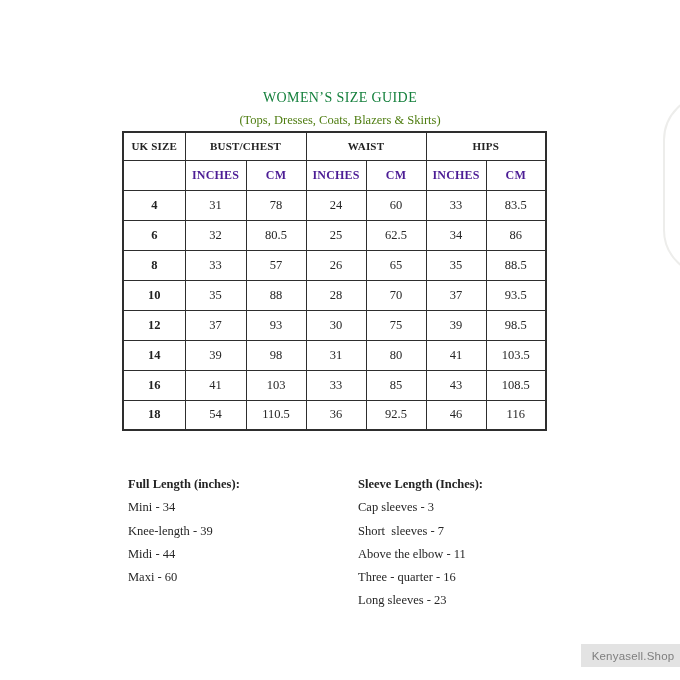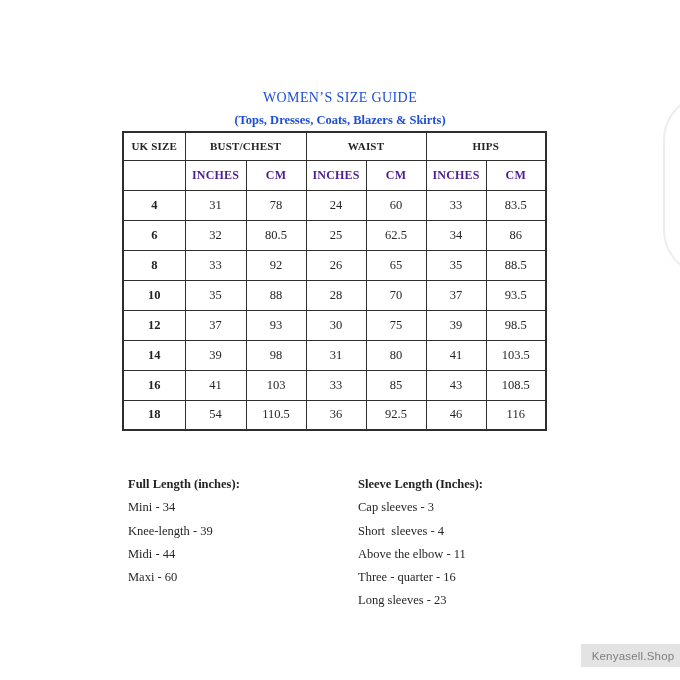--- a/index.html
+++ b/index.html
@@ -33,31 +33,30 @@
   .title {
     position: absolute;
     top: 90px;
     left: 0;
     width: 680px;
     margin: 0;
     text-align: center;
     font-size: 14px;
     font-weight: normal;
     letter-spacing: 0.4px;
-    color: #1d4ed8;
+    color: #15803d;
   }
   .subtitle {
     position: absolute;
     top: 113px;
     left: 0;
     width: 680px;
     text-align: center;
     font-size: 12.5px;
-    color: #1d4ed8;
-    font-weight: bold;
+    color: #4d7c0f;
   }
   table.size-table {
     position: absolute;
     left: 122px;
     top: 131px;
     width: 423px;
     border-collapse: collapse;
     table-layout: fixed;
     border: 2px solid var(--border-color, #2e2e2e);
   }
@@ -181,21 +180,21 @@
           <td class="value-cell">32</td>
           <td class="value-cell">80.5</td>
           <td class="value-cell">25</td>
           <td class="value-cell">62.5</td>
           <td class="value-cell">34</td>
           <td class="value-cell">86</td>
         </tr>
         <tr class="data-row">
           <th class="size-cell">8</th>
           <td class="value-cell">33</td>
-          <td class="value-cell">92</td>
+          <td class="value-cell">57</td>
           <td class="value-cell">26</td>
           <td class="value-cell">65</td>
           <td class="value-cell">35</td>
           <td class="value-cell">88.5</td>
         </tr>
         <tr class="data-row">
           <th class="size-cell">10</th>
           <td class="value-cell">35</td>
           <td class="value-cell">88</td>
           <td class="value-cell">28</td>
@@ -249,21 +248,21 @@
         <div class="length-item">Knee-length - 39</div>
         <div class="length-item">Midi - 44</div>
         <div class="length-item">Maxi - 60</div>
       </div>
   </div>
 
   <div class="length-block sleeve-length">
     <div class="block-heading">Sleeve Length (Inches):</div>
     <div id="sleeve-length-list">
         <div class="length-item">Cap sleeves - 3</div>
-        <div class="length-item">Short  sleeves - 4</div>
+        <div class="length-item">Short  sleeves - 7</div>
         <div class="length-item">Above the elbow - 11</div>
         <div class="length-item">Three - quarter - 16</div>
         <div class="length-item">Long sleeves - 23</div>
       </div>
   </div>
 
   <div class="watermark">Kenyasell.Shop</div>
 
 </div>
 

